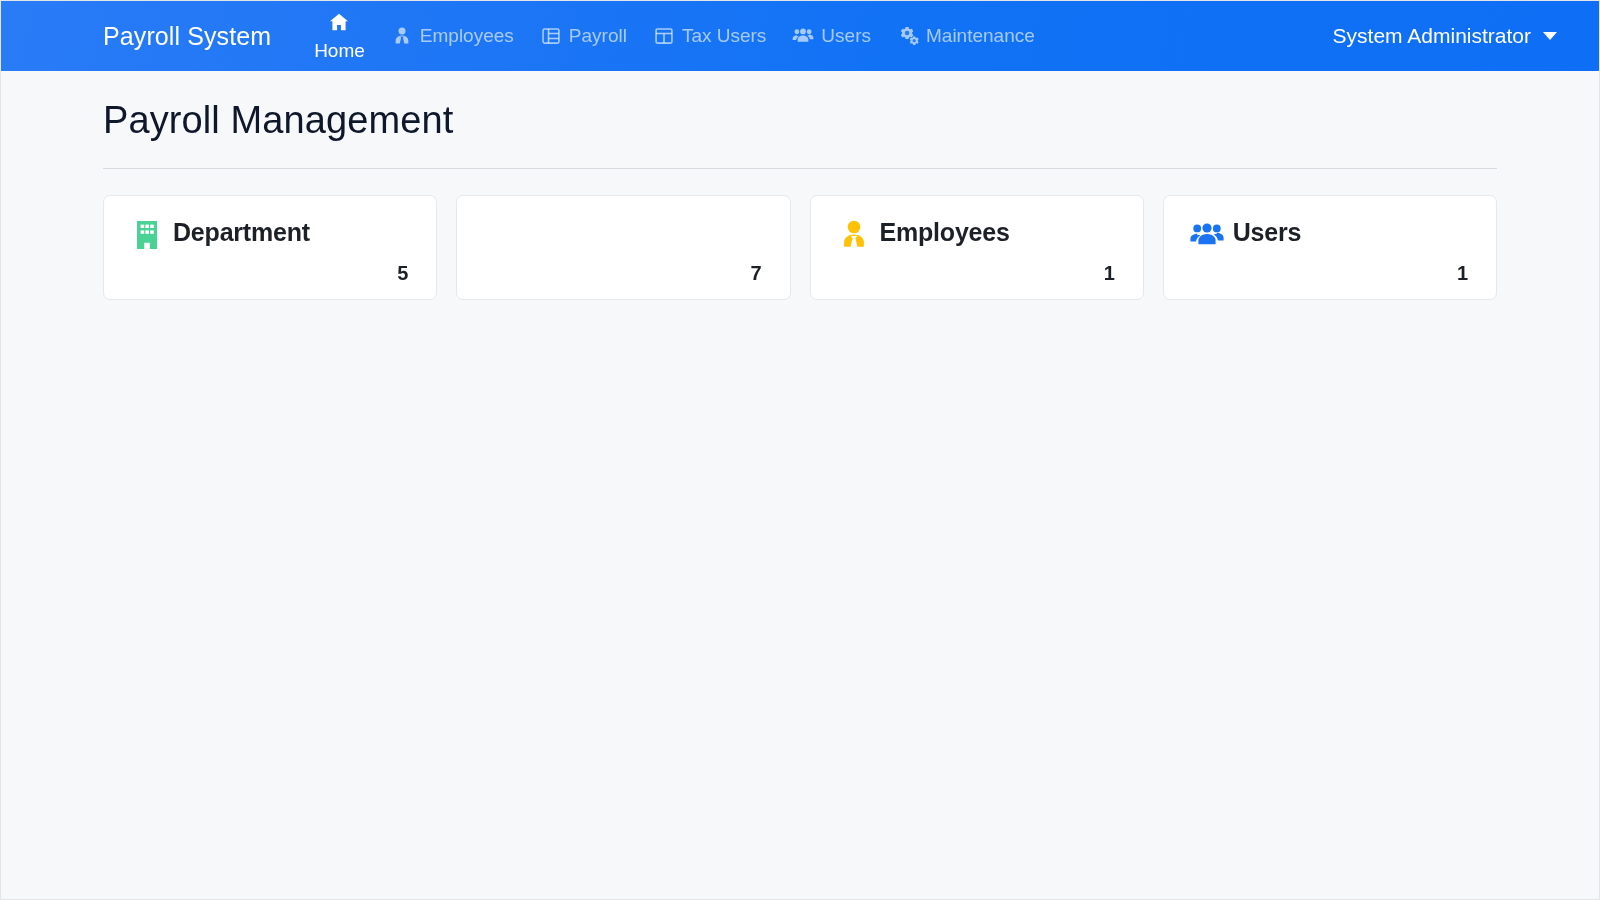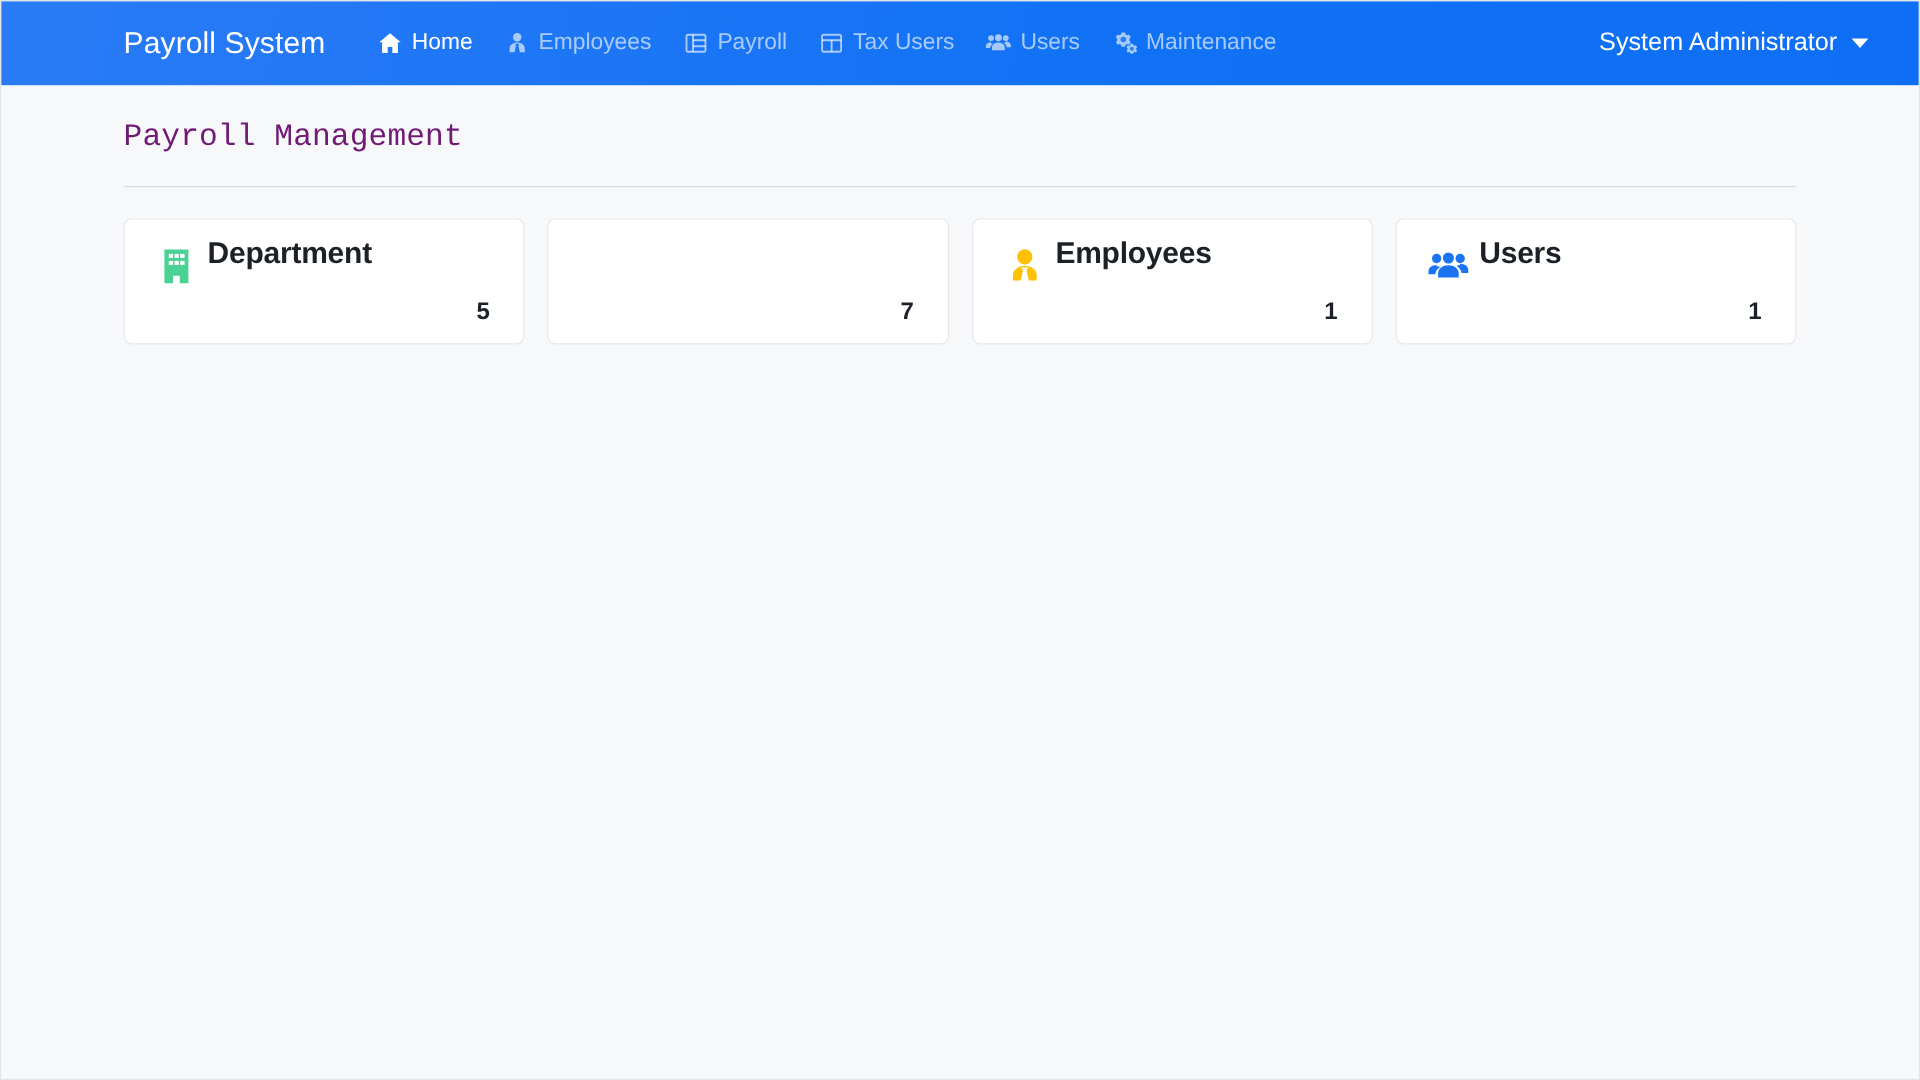--- a/index.html
+++ b/index.html
@@ -45,20 +45,21 @@
     gap: 7px;
     padding: 4px 13px;
     color: rgba(255,255,255,.62);
     font-size: 19px;
     white-space: nowrap;
     cursor: pointer;
   }
   .nav-item.active {
     color: #ffffff;
     font-weight: 500;
+    flex-direction: column;
   }
   .nav-item .ico {
     display: inline-flex;
     align-items: center;
     justify-content: center;
     width: 22px;
     height: 22px;
   }
   .nav-item svg { display: block; }
   .nav-spacer { flex: 1 1 auto; }
@@ -78,26 +79,25 @@
     border-right: 7px solid transparent;
     border-top: 8px solid #ffffff;
   }
 
   
   .content {
     padding: 0 102px;
     box-sizing: border-box;
   }
   .page-title {
-    font-size: 26px;
+    font-size: 38px;
     font-weight: 400;
-    color: #701a75;
+    color: #0f172a;
     margin: 28px 0 0 0;
     letter-spacing: .1px;
-    font-family: Liberation Mono, monospace;
   }
   .rule {
     border: 0;
     border-top: 1px solid #d8dbe0;
     margin: 26px 0 0 0;
   }
 
   
   .cards {
     display: flex;
@@ -111,20 +111,21 @@
     border-radius: 7px;
     box-sizing: border-box;
     height: 105px;
     padding: 22px 26px 14px 26px;
     display: flex;
     flex-direction: column;
     cursor: pointer;
   }
   .card-head {
     display: flex;
+    align-items: center;
     gap: 9px;
   }
   .card-icon {
     width: 34px;
     height: 34px;
     display: inline-flex;
     align-items: center;
     justify-content: center;
     flex: 0 0 auto;
   }

